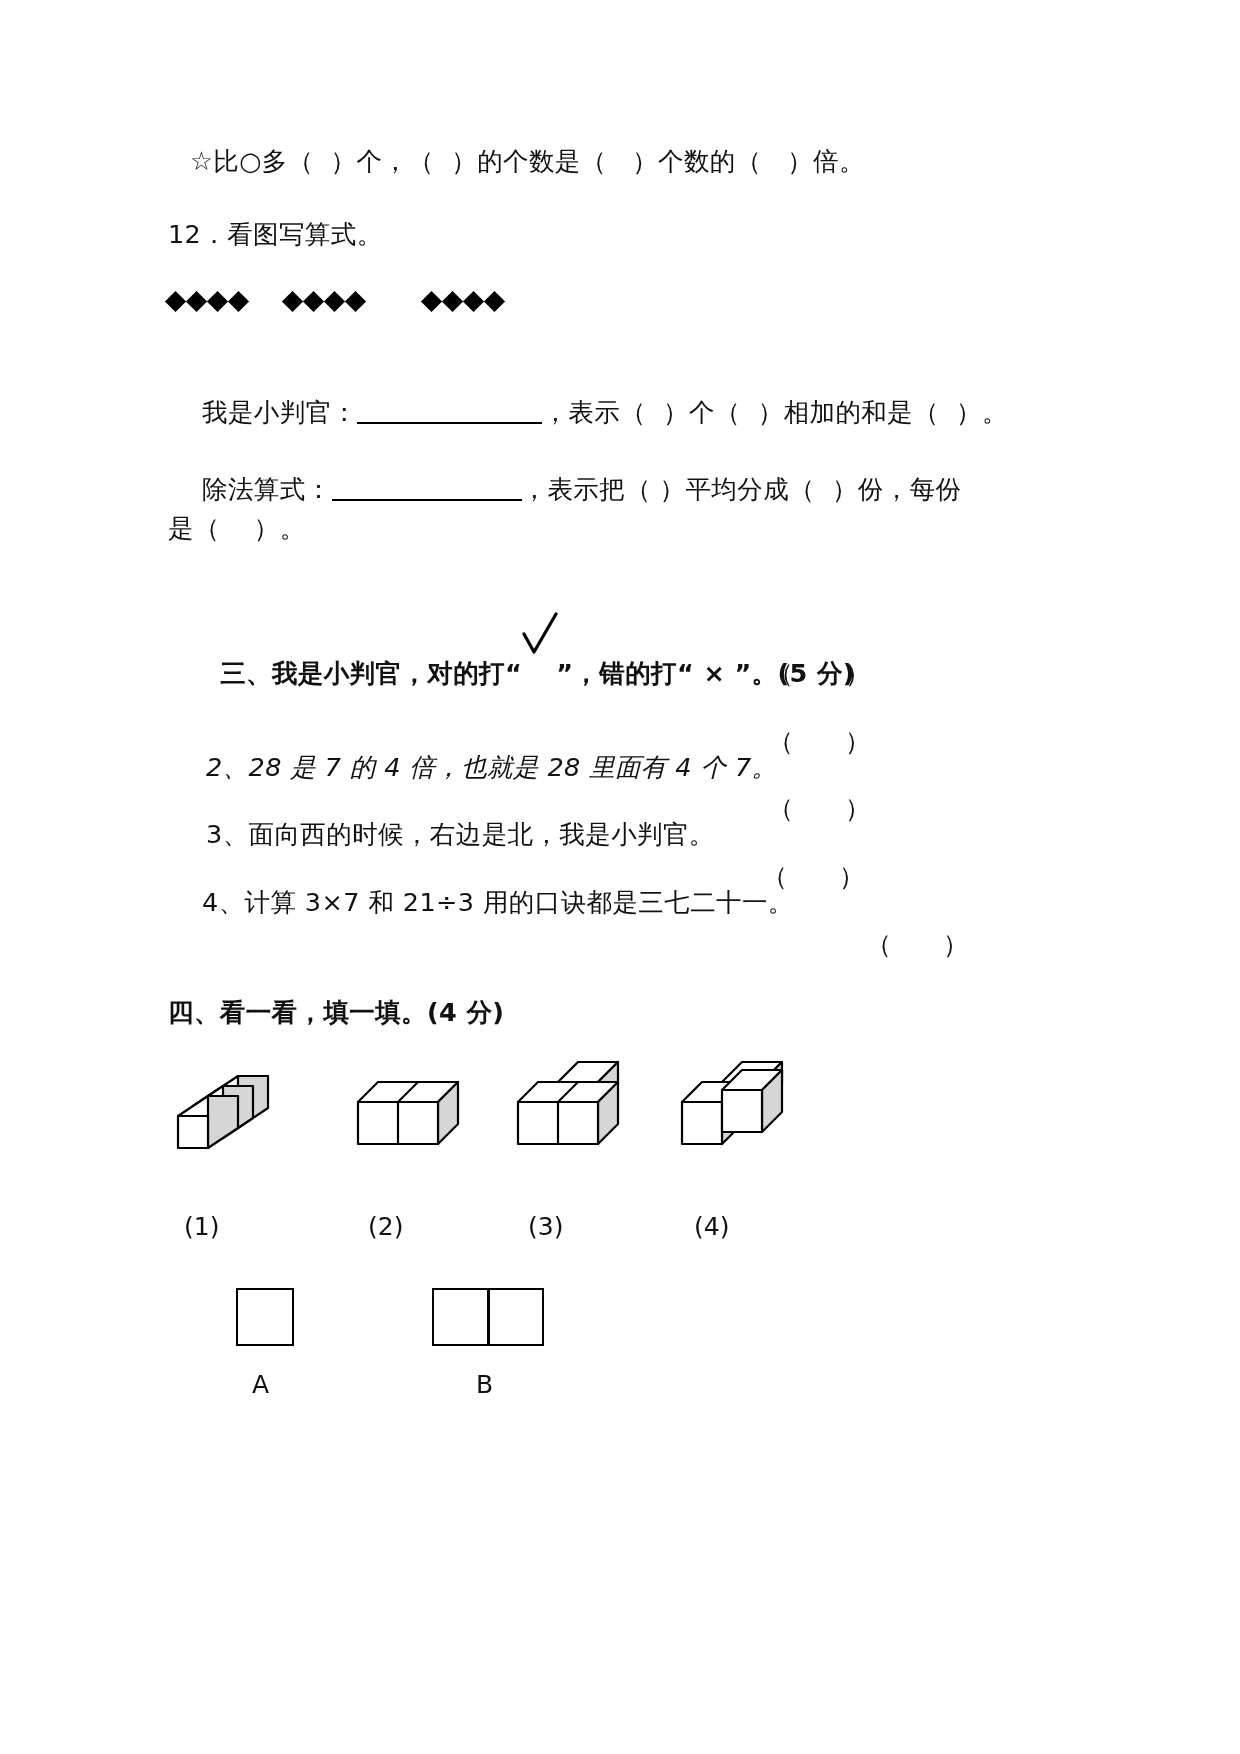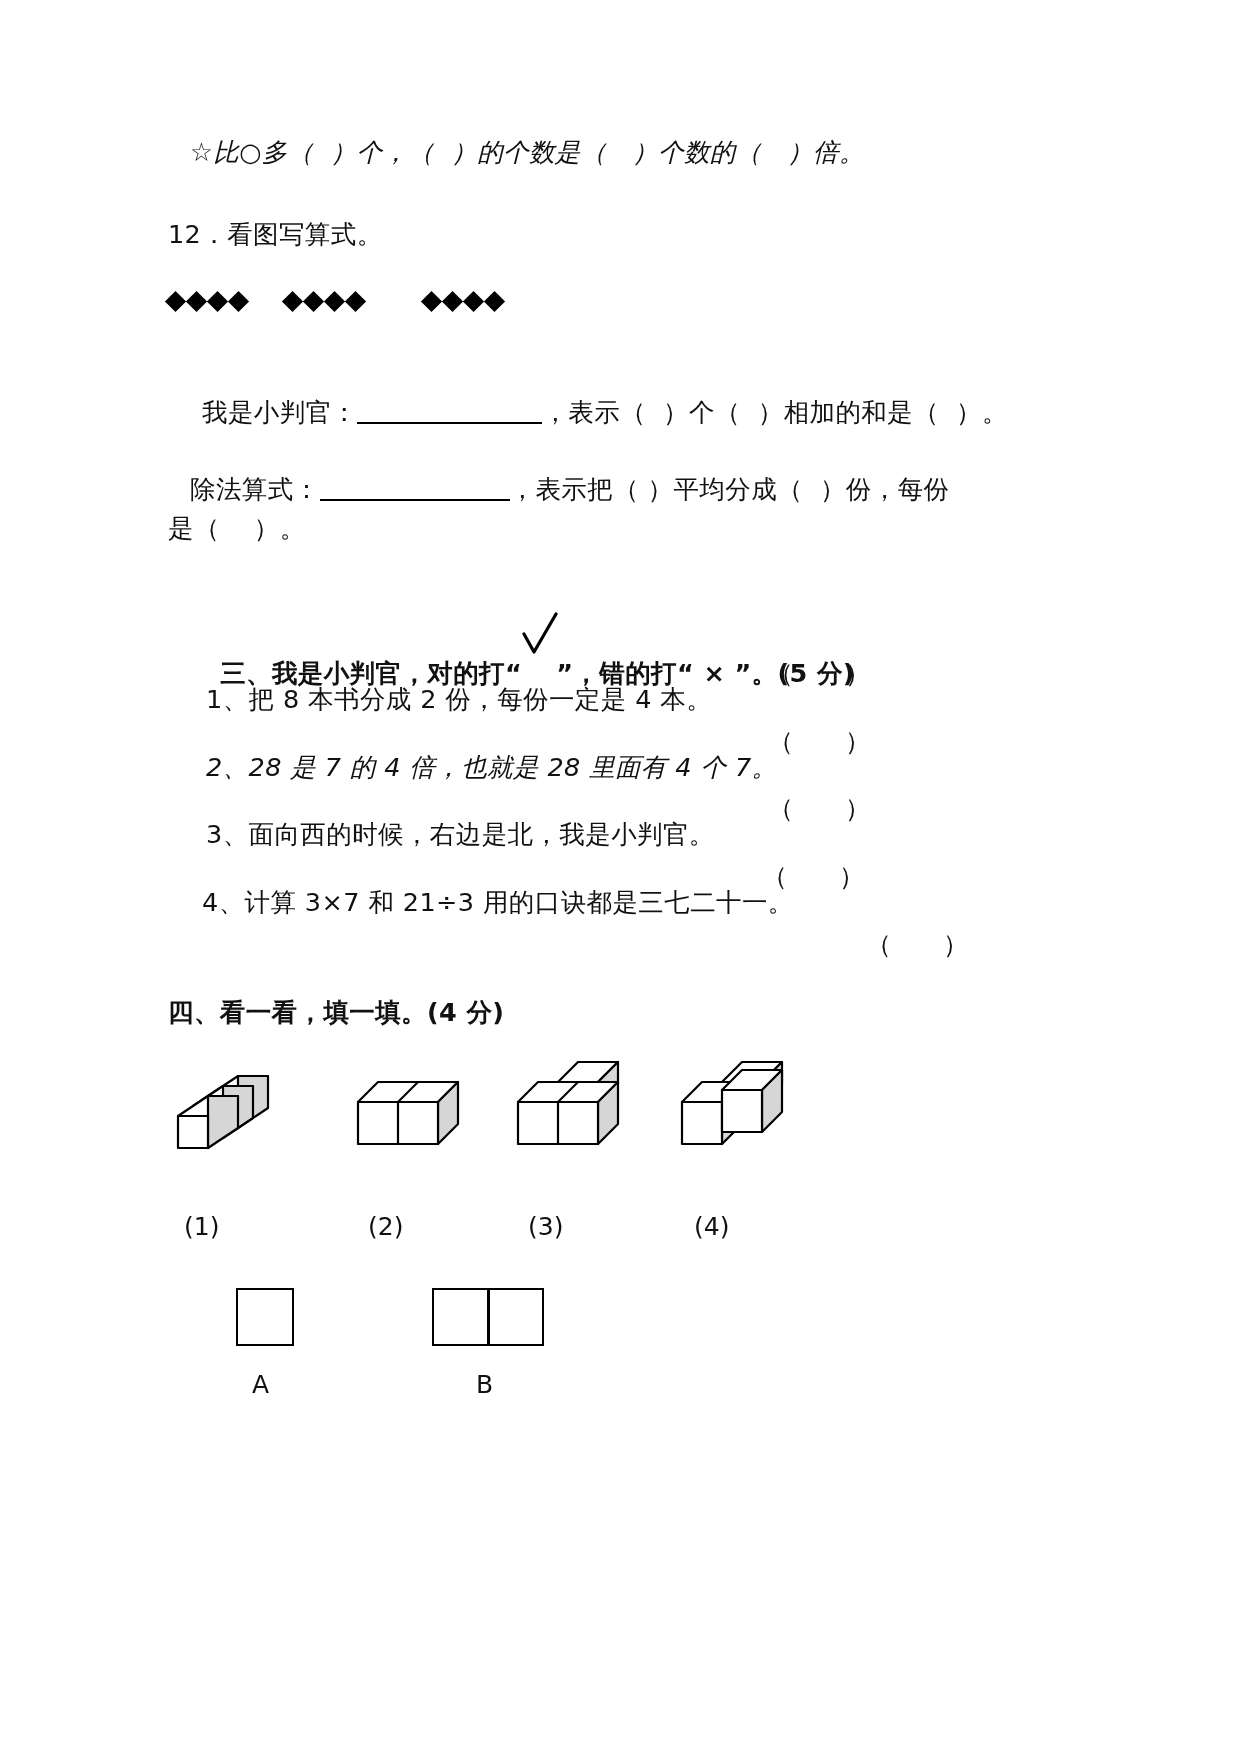--- a/index.html
+++ b/index.html
@@ -89,21 +89,21 @@
     position: absolute;
     font-size: 25px;
     color: #111;
   }
 </style>
 </head>
 <body>
 
 <div class="page">
 
-  <div class="line abs" style="left:190px; top:140px; width:800px;font-style:italic;">☆比○多（  ）个，（  ）的个数是（   ）个数的（   ）倍。</div>
+  <div class="line abs" style="left:190px; top:149px; width:800px;">☆比○多（  ）个，（  ）的个数是（   ）个数的（   ）倍。</div>
 
   <div class="line abs" style="left:168px; top:222px;">12．看图写算式。</div>
 
   <div class="diamond-group" style="left:168px; top:294px;">
     <span class="diamond"></span>
     <span class="diamond"></span>
     <span class="diamond"></span>
     <span class="diamond"></span>
   </div>
   <div class="diamond-group" style="left:285px; top:294px;">
@@ -116,36 +116,33 @@
     <span class="diamond"></span>
     <span class="diamond"></span>
     <span class="diamond"></span>
     <span class="diamond"></span>
   </div>
 
   <div class="line abs" style="left:168px; top:370px;">
     <span>我是小判官：</span><span class="blank-ul" style="width:185px;"></span><span>，表示（  ）个（  ）相加的和是（  ）。</span>
   </div>
 
-  <div class="line abs" style="left:156px; top:447px;">
+  <div class="line abs" style="left:168px; top:447px;">
     <span>除法算式：</span><span class="blank-ul" style="width:190px;"></span><span>，表示把（ ）平均分成（  ）份，每份</span>
   </div>
   <div class="line abs" style="left:168px; top:516px;">是（    ）。</div>
 
   <div class="line bold abs" style="left:183px; top:592px;">
     <span>三、我是小判官，对的打“</span><span class="checkglyph">
       <svg width="40" height="44" viewBox="0 0 40 44">
         <path d="M2 22 L12 40 L34 2" stroke="#000" stroke-width="3.2" fill="none" stroke-linecap="round" stroke-linejoin="round"></path>
       </svg>
     </span><span>”，错的打“ × </span><span>”。(5 分)</span>
   </div>
 
-  <div class="line abs" style="left:172px; top:661px;">
-    <span>1</span><span>、把 8 本书分成 2 份，每份一定是 4 本。</span>
-  </div>
   <div class="line abs" style="left:768px; top:661px;">（      ）</div>
 
   <div class="line abs" style="left:172px; top:729px;font-style:italic;">
     <span>2</span><span>、28 是 7 的 4 倍，也就是 28 里面有 4 个 7。</span>
   </div>
   <div class="line abs" style="left:768px; top:729px;">（      ）</div>
 
   <div class="line abs" style="left:172px; top:796px;">
     <span>3</span><span>、面向西的时候，右边是北，我是小判官。</span>
   </div>

